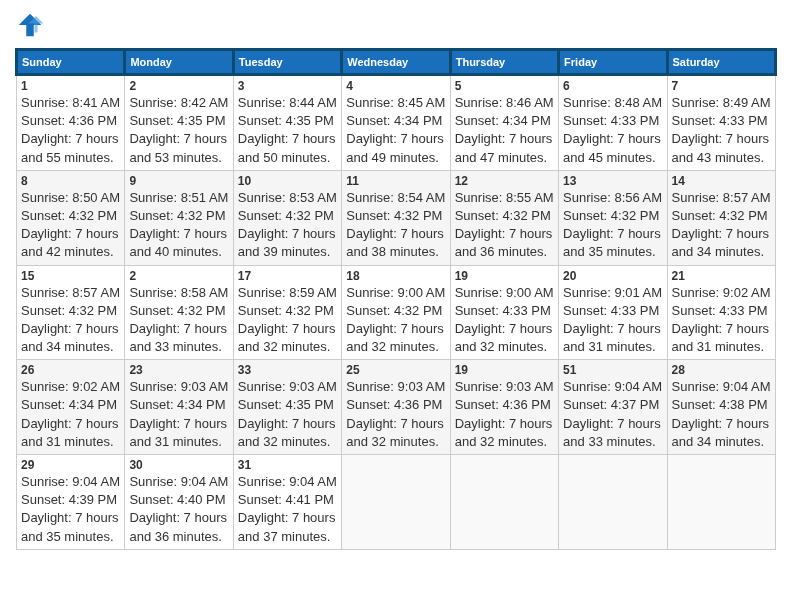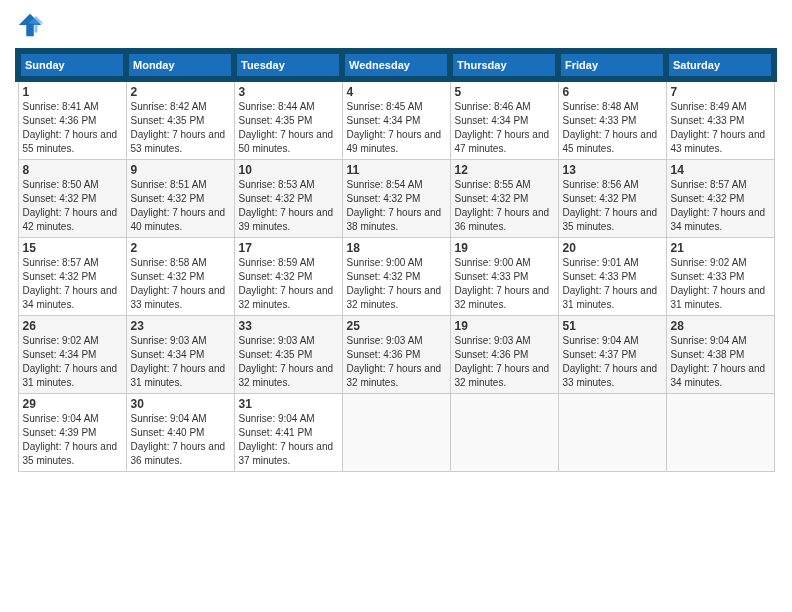--- a/index.html
+++ b/index.html
@@ -55,21 +55,21 @@
       border-collapse: collapse;
       table-layout: fixed;
     }
     thead tr th {
       background-color: #1a6fbd;
       color: #fff;
       font-size: 11px;
       font-weight: bold;
       padding: 5px 4px;
       text-align: left;
-      border: 6px solid #0c4a6e;
+      border: 3px solid #0c4a6e;
     }
     tbody tr td {
       border: 1px solid #ccc;
       vertical-align: top;
       padding: 3px 4px;
       font-size: 9px;
       color: #333;
       background: #fff;
       height: 74px;
     }
@@ -77,21 +77,21 @@
       background: #f5f5f5;
     }
     .day-num {
       font-size: 12px;
       font-weight: bold;
       color: #333;
       display: block;
       margin-bottom: 1px;
     }
     .day-info {
-      font-size: 10px;
+      font-size: 13px;
       line-height: 1.4;
       color: #333;
     }
     td.empty {
       background: #f9f9f9;
     }
   </style>
 </head>
 <body>
 

